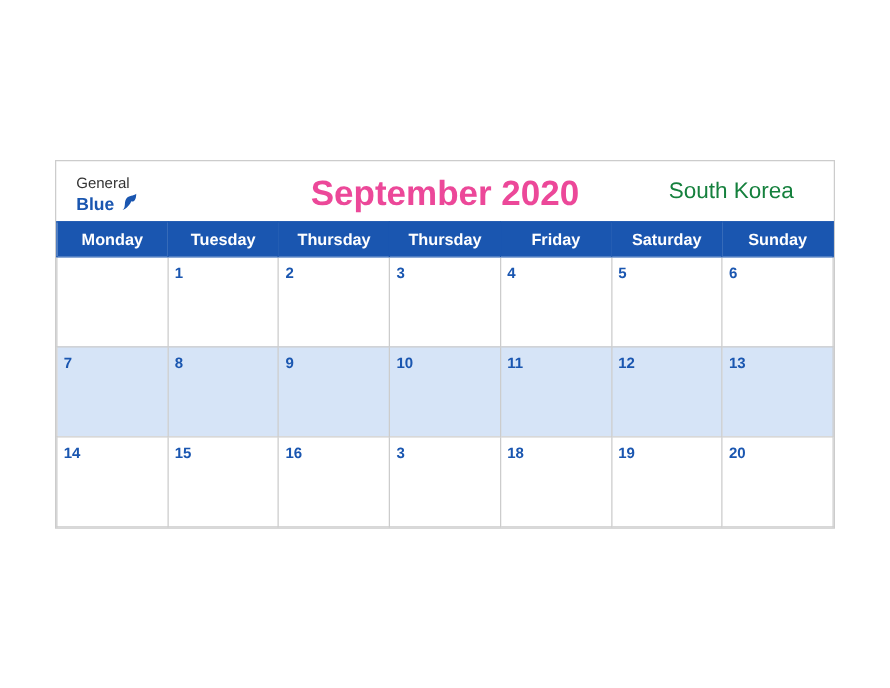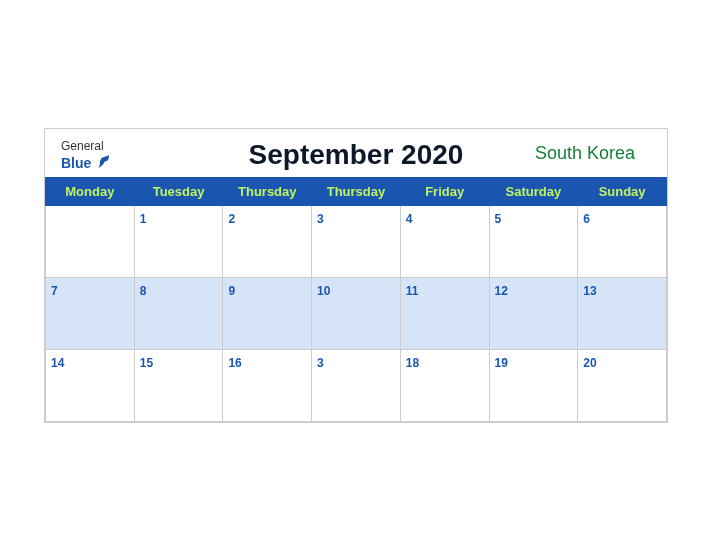--- a/index.html
+++ b/index.html
@@ -38,38 +38,38 @@
       font-weight: normal;
     }
     .logo-blue {
       font-size: 14px;
       font-weight: bold;
       color: #1a56b0;
     }
     .calendar-title {
       font-size: 28px;
       font-weight: bold;
-      color: #0f172a;
+      color: #ec4899;
       text-align: center;
     }
     .country-label {
       position: absolute;
       right: 32px;
       top: 50%;
       transform: translateY(-50%);
       font-size: 18px;
       color: #15803d;
     }
     .calendar-grid {
       width: 100%;
       border-collapse: collapse;
     }
     .calendar-grid th {
       background-color: #1a56b0;
-      color: #bef264;
+      color: #ffffff;
       text-align: center;
       padding: 6px 4px;
       font-size: 13px;
       font-weight: bold;
       border: 1px solid #1a56b0;
     }
     .calendar-grid td {
       border: 1px solid #ccc;
       vertical-align: top;
       width: calc(100% / 7);

